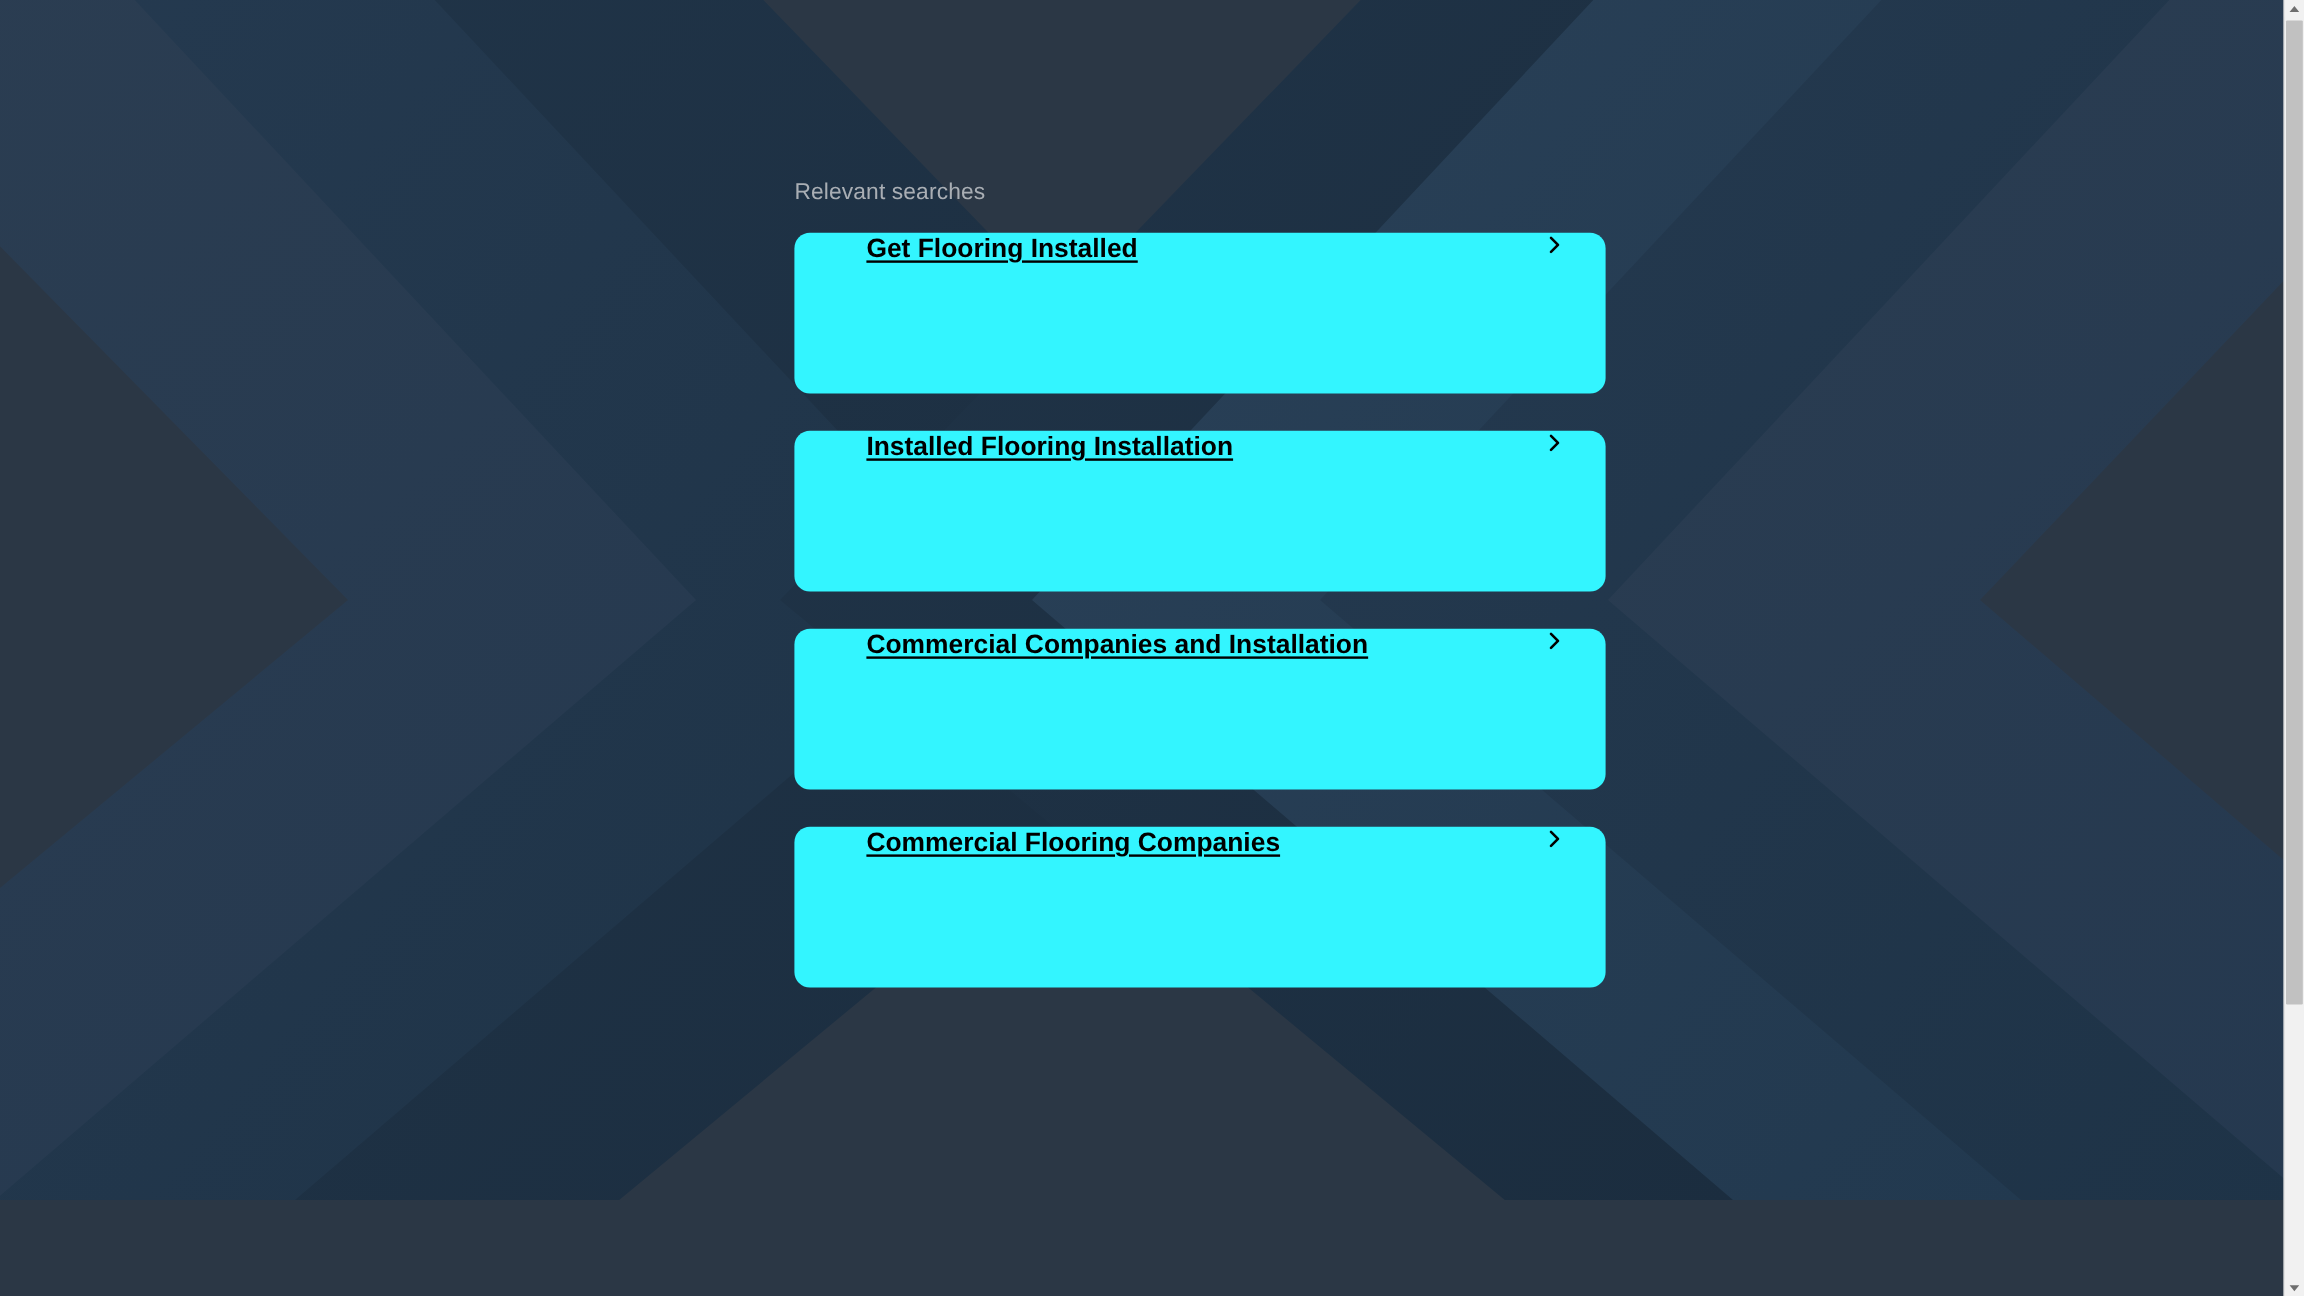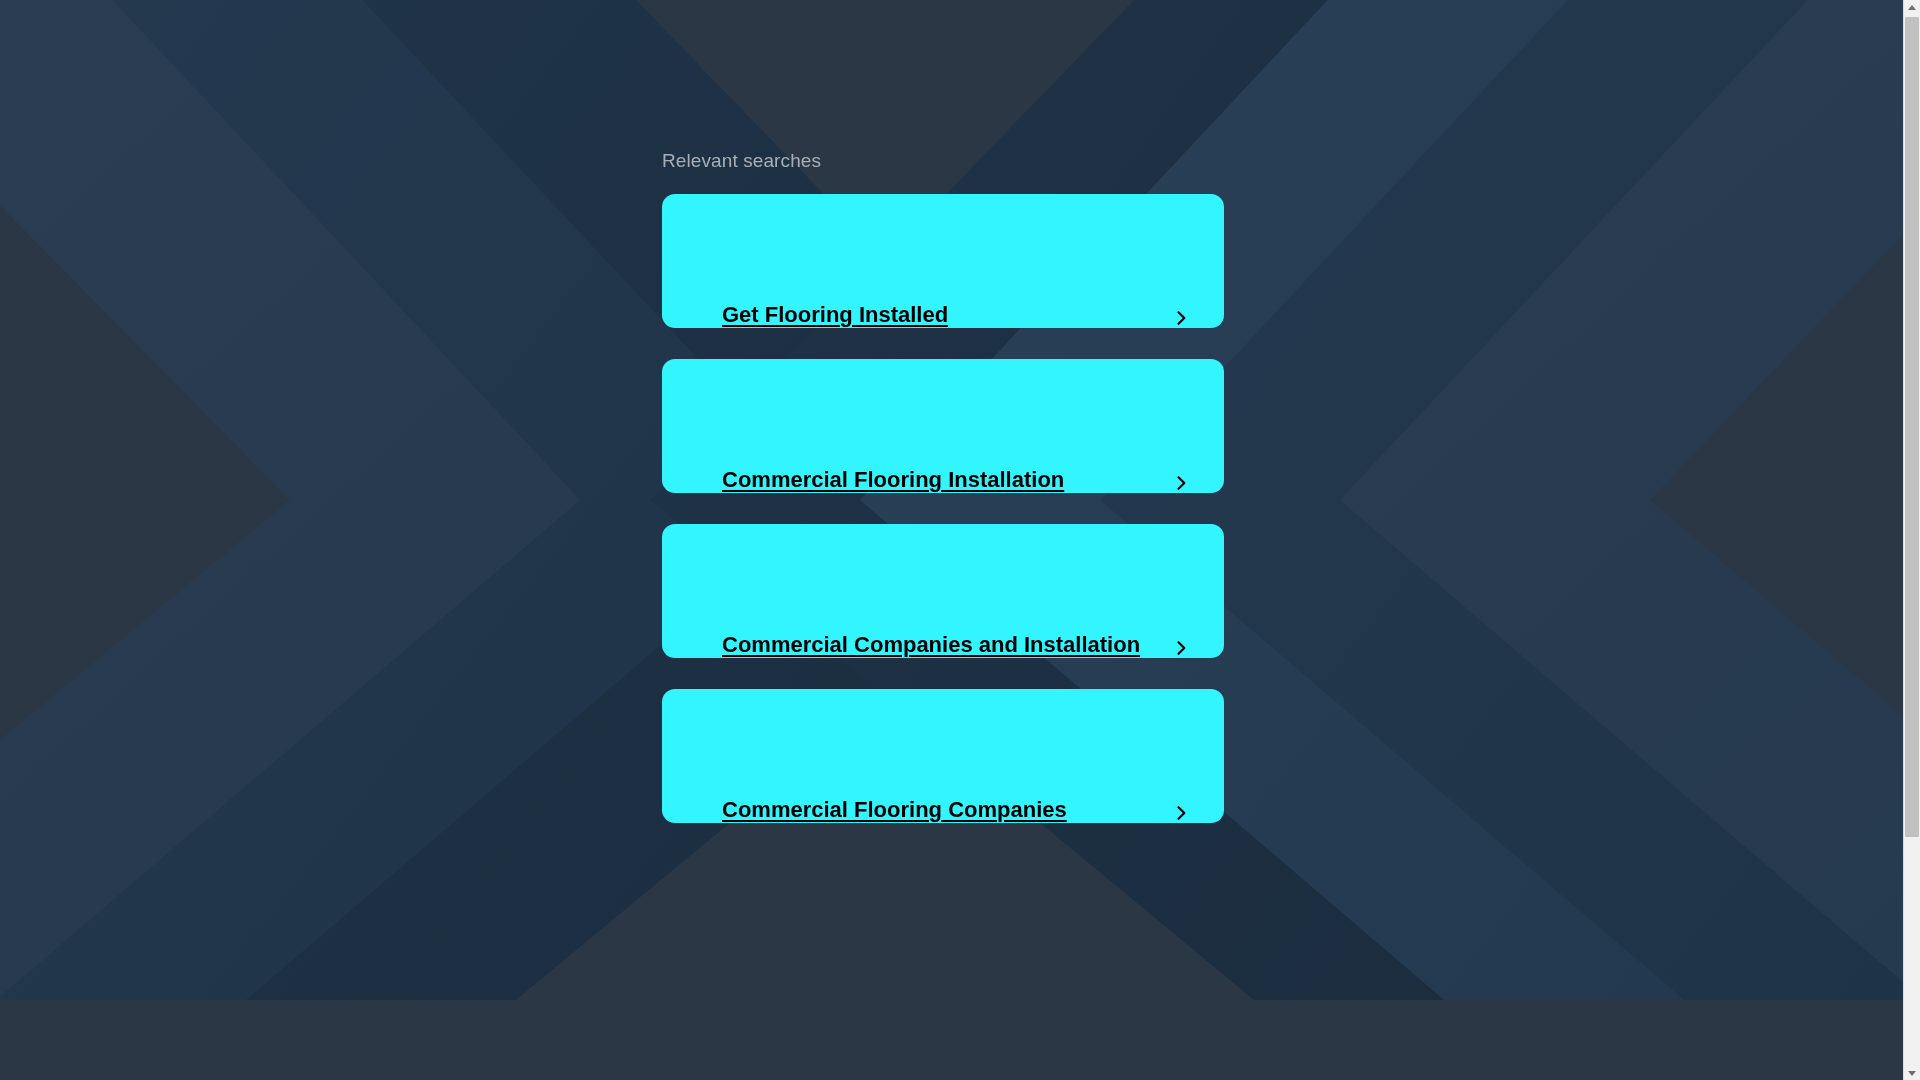--- a/index.html
+++ b/index.html
@@ -51,23 +51,23 @@
     letter-spacing:.1px;
     line-height:26px;
   }
 
   
   .card-list { display:block; }
 
   .card {
     position:relative;
     display:flex;
-    align-items:flex-end;
+    align-items:flex-start;
     justify-content:space-between;
-    width:562px;
+    width:676px;
     height:134px;
     margin-bottom:31px;
     padding:0 33px 0 60px;
     background:#33f5ff;
     border-radius:13px;
     cursor:pointer;
     text-decoration:none;
   }
 
   .card-label {
@@ -171,21 +171,21 @@
       <a class="card" href="#">
         <span class="card-label">Get Flooring Installed</span>
         <span class="chev">
           <svg viewBox="0 0 24 24" fill="none" stroke="#000" stroke-width="2.6" stroke-linecap="round" stroke-linejoin="round">
               <polyline points="9 5 16 12 9 19"></polyline>
             </svg>
         </span>
       </a>
 
       <a class="card" href="#">
-        <span class="card-label">Commercial Flooring Installation</span>
+        <span class="card-label">Installed Flooring Installation</span>
         <span class="chev">
           <svg viewBox="0 0 24 24" fill="none" stroke="#000" stroke-width="2.6" stroke-linecap="round" stroke-linejoin="round">
               <polyline points="9 5 16 12 9 19"></polyline>
             </svg>
         </span>
       </a>
 
 
       <a class="card" href="#">
         <span class="card-label">Commercial Companies and Installation</span>

